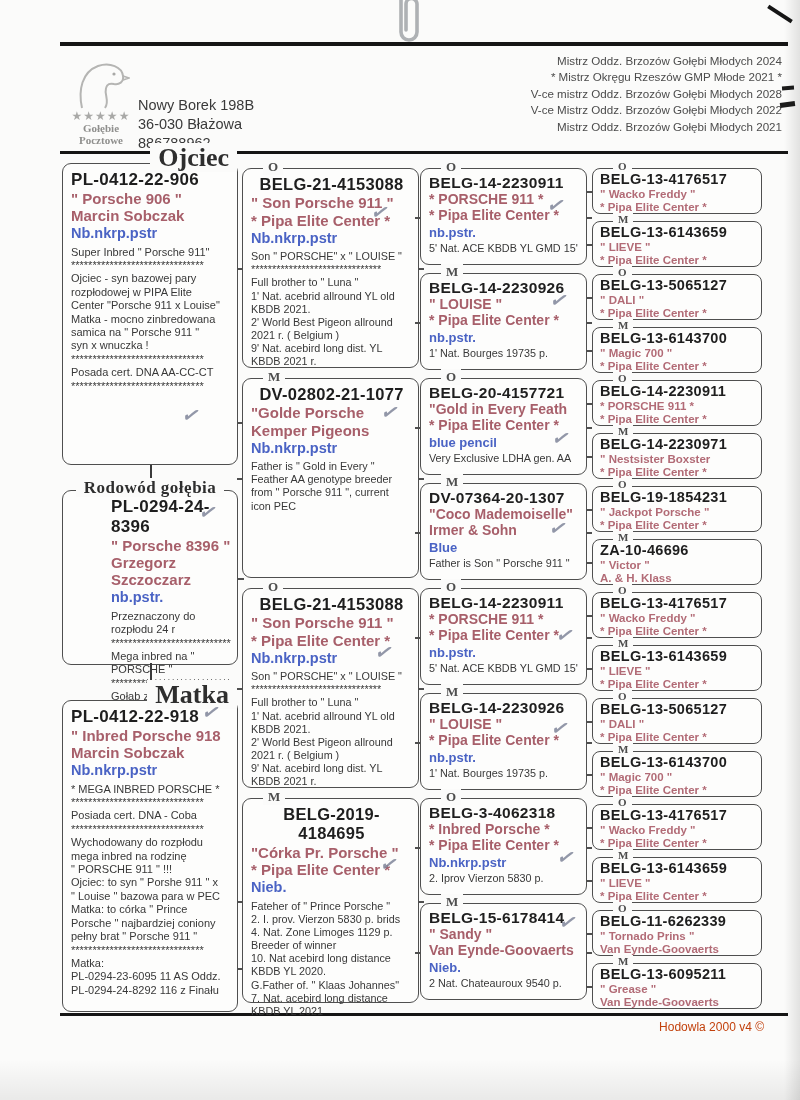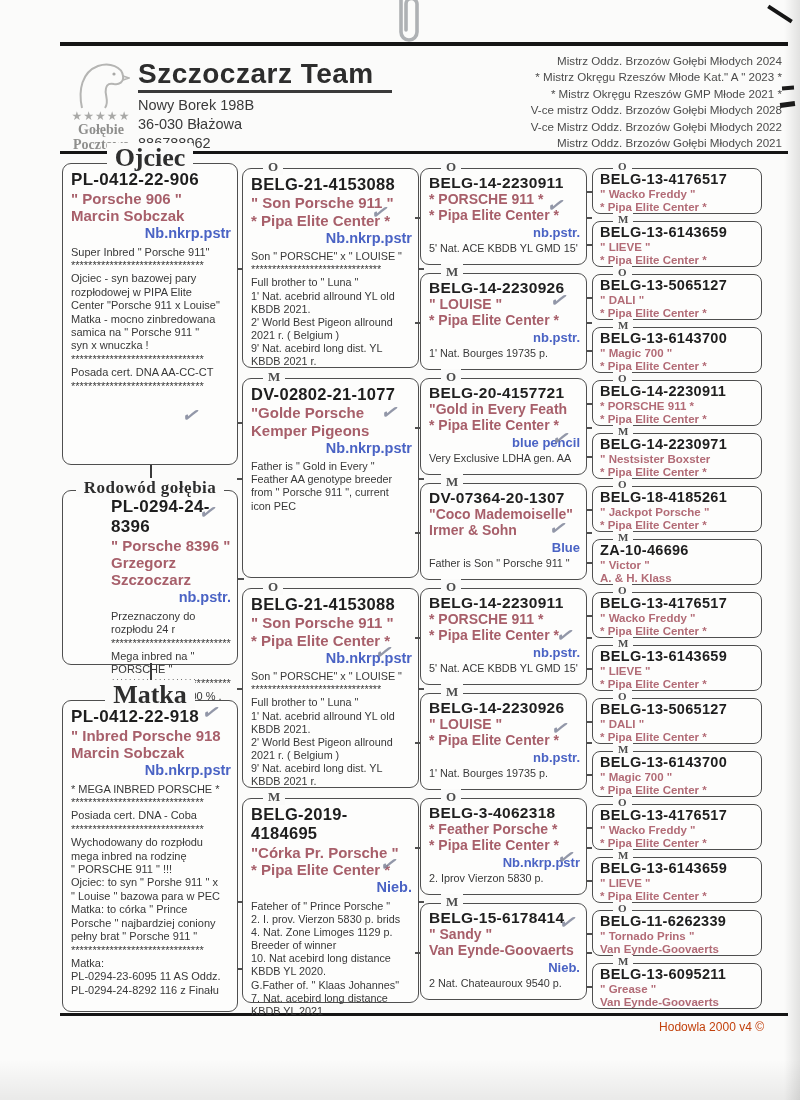--- a/index.html
+++ b/index.html
@@ -13,65 +13,65 @@
 
   .rule { position:absolute; left:60px; width:728px; background:#151515; }
   .rule.top { top:42px; height:4px; }
   .rule.head { top:151px; height:3px; }
   .rule.bottom { top:1013px; height:3px; }
 
   
   .logo { position:absolute; left:62px; top:58px; width:78px; text-align:center; color:#9a9a98; }
   .logo svg { display:block; margin:0 auto; }
   .logo .stars { font-size:12px; letter-spacing:1px; color:#a9a9a7; line-height:1; }
-  .logo .lg { font-family:"Liberation Serif", serif; font-weight:bold; font-size:14px; color:#8f8f8d; line-height:1.1;text-align:center; }
+  .logo .lg { font-family:"Liberation Serif", serif; font-weight:bold; font-size:11px; color:#8f8f8d; line-height:1.1;text-align:center; }
   .team-title { position:absolute; left:138px; top:58px; font-size:28px; font-weight:bold; color:#2d2d2d;
     border-bottom:3px solid #3a3a3a; padding-right:18px; letter-spacing:0.5px; }
   .addr { position:absolute; left:138px; top:96px; font-size:14.5px; color:#3a3a3a; line-height:1.32; }
   .achievements { position:absolute; right:18px; top:53px; width:330px; text-align:right;
     font-size:11.6px; color:#4c4c4c; line-height:1.42; }
 
   
   .clip { position:absolute; left:386px; top:-4px; }
 
   
   .slash { position:absolute; left:766px; top:12px; width:28px; height:4px; background:#161616; transform:rotate(33deg); }
   .tickA { position:absolute; left:782px; top:86px; width:12px; height:4px; background:#1c1c1c; transform:rotate(-4deg); }
   .tickB { position:absolute; left:780px; top:102px; width:15px; height:5px; background:#1c1c1c; transform:rotate(-7deg); }
 
   
   .pbox { position:relative; border:1.6px solid #4f4f4f; border-radius:9px; background:#fdfdfc; padding:6px 6px 4px 8px; }
   .boxtitle { position:absolute; top:-17px; left:0; right:0; text-align:center; font-family:"Liberation Serif", serif;
     font-weight:bold; color:#2e2e2e; }
   .boxtitle span { background:#fbfbfa; padding:0 8px; }
-  .t-big { font-size:26px; top:-21px; }
+  .t-big { font-size:26px; top:-21px;text-align:right; }
   .t-mid { font-size:17px; top:-13px; letter-spacing:0.5px; }
   .marker { position:absolute; top:-10px; left:20px; background:#fbfbfa; padding:0 5px;
     font-family:"Liberation Serif", serif; font-weight:bold; font-size:13px; color:#4c4c4c; }
   .ring { font-size:17px; font-weight:bold; color:#1e1e1e; letter-spacing:0.3px; line-height:1.18; }
   .pname, .powner { font-size:15px; font-weight:bold; color:#a75f6a; line-height:1.14; }
-  .pcolor { font-size:14.5px; font-weight:bold; color:#4a63c4; line-height:1.2; margin-top:1px;text-align:right; }
+  .pcolor { font-size:14.5px; font-weight:bold; color:#4a63c4; line-height:1.2; margin-top:1px; }
   .body { font-size:11px; color:#383838; line-height:1.22; white-space:pre-line; margin-top:3px; overflow:hidden; }
 
   .colwrap { position:absolute; }
   .col1 { left:62px; top:163px; width:176px; }
   .col2 { left:242px; top:168px; width:177px; }
   .col3 { left:420px; top:168px; width:167px; }
   .col4 { left:592px; top:168px; width:170px; }
 
   .col1 .pbox.father { height:302px; }
   .col1 .pbox.subject { height:175px; margin-top:25px;padding-left:48px; }
   .col1 .pbox.mother { height:312px; margin-top:35px; }
   .vline { position:absolute; left:88px; width:2px; background:#3a3a3a; }
   .vl1 { top:302px; height:26px; }
   .vl2 { top:500px; height:37px; }
 
   .col2 .pbox { height:200px; margin-bottom:10px; }
   .col2 .pbox:last-child { height:205px; }
-  .col2 .ring { font-size:16.5px; }
+  .col2 .ring { font-size:16.5px;text-align:center; }
   .col2 .body { font-size:10.8px; }
 
   .col3 .pbox { height:97px; margin-bottom:8px; padding-top:5px; }
   .col3 .ring { font-size:15.5px; }
   .col3 .pname, .col3 .powner { font-size:14px; }
   .col3 .pcolor { font-size:13px; }
   .col3 .body { font-size:10.8px; margin-top:1px; }
 
   .col4 .pbox { height:46px; margin-bottom:7px; padding:3px 5px 2px 7px; border-radius:8px; }
   .col4 .marker { top:-9px; font-size:11px; }
@@ -107,30 +107,28 @@
     <svg width="58" height="52" viewBox="0 0 58 52">
       <path d="M10 50 C6 32 10 14 26 8 C38 4 50 9 51 18 C52 24 47 27 42 26 C38 25 35 26 34 30 C32 37 38 43 33 50" fill="none" stroke="#b5b5b3" stroke-width="2"></path>
       <circle cx="42" cy="16" r="1.6" fill="#a8a8a6"></circle>
       <path d="M51 18 L57 20 L51 22" fill="none" stroke="#b5b5b3" stroke-width="1.6"></path>
     </svg>
     <div class="stars">★★★★★</div>
     <div class="lg">Gołębie</div>
     <div class="lg">Pocztowe</div>
   </div>
 
-  <div class="team-title">Szczoczarz Team</div>
   <div class="addr">
     <div>Nowy Borek 198B</div>
     <div>36-030 Błażowa</div>
     <div>886788962</div>
   </div>
 
   <div class="achievements">
       <div class="ach-line">Mistrz Oddz. Brzozów Gołębi Młodych 2024</div>
-      <div class="ach-line">* Mistrz Okręgu Rzeszów  Młode Kat." A " 2023 *</div>
       <div class="ach-line">* Mistrz Okręgu Rzeszów GMP Młode 2021 *</div>
       <div class="ach-line">V-ce mistrz Oddz. Brzozów Gołębi Młodych 2028</div>
       <div class="ach-line">V-ce Mistrz Oddz. Brzozów Gołębi Młodych 2022</div>
       <div class="ach-line">Mistrz Oddz. Brzozów Gołębi Młodych 2021</div>
     </div>
 
   <div class="colwrap col1">
     <div class="pbox father">
       <div class="boxtitle t-big"><span>Ojciec</span></div>
       <div class="ring">PL-0412-22-906</div>
@@ -295,21 +293,21 @@
     <span class="marker">M</span>
     <div class="ring">BELG-14-2230926</div>
     <div class="pname">" LOUISE "</div>
     <div class="pname">* Pipa Elite Center *</div>
     <div class="pcolor">nb.pstr.</div>
     <div class="body">1' Nat. Bourges 19735 p.</div>
   </div>
       <div class="pbox">
     <span class="marker">O</span>
     <div class="ring">BELG-3-4062318</div>
-    <div class="pname">* Feather Porsche *</div>
+    <div class="pname">* Inbred Porsche *</div>
     <div class="pname">* Pipa Elite Center *</div>
     <div class="pcolor">Nb.nkrp.pstr</div>
     <div class="body">2. Iprov Vierzon 5830 p.</div>
   </div>
       <div class="pbox">
     <span class="marker">M</span>
     <div class="ring">BELG-15-6178414</div>
     <div class="pname">" Sandy "</div>
     <div class="pname">Van Eynde-Goovaerts</div>
     <div class="pcolor">Nieb.</div>
@@ -348,21 +346,21 @@
     <div class="powner">* Pipa Elite Center *</div>
   </div>
       <div class="pbox">
     <span class="marker">M</span>
     <div class="ring">BELG-14-2230971</div>
     <div class="pname">" Nestsister Boxster</div>
     <div class="powner">* Pipa Elite Center *</div>
   </div>
       <div class="pbox">
     <span class="marker">O</span>
-    <div class="ring">BELG-18-4185261</div>
+    <div class="ring">BELG-19-1854231</div>
     <div class="pname">" Jackpot Porsche "</div>
     <div class="powner">* Pipa Elite Center *</div>
   </div>
       <div class="pbox">
     <span class="marker">M</span>
     <div class="ring">ZA-10-46696</div>
     <div class="pname">" Victor "</div>
     <div class="powner">A. &amp; H. Klass</div>
   </div>
       <div class="pbox">

